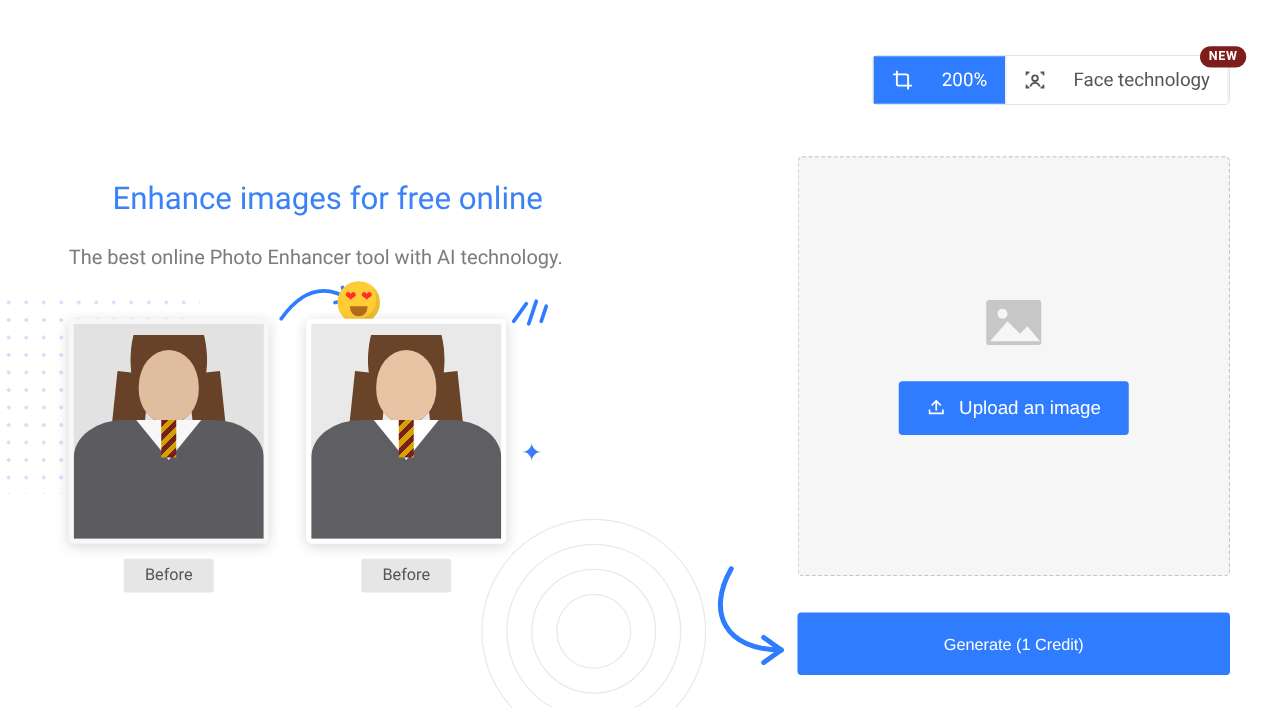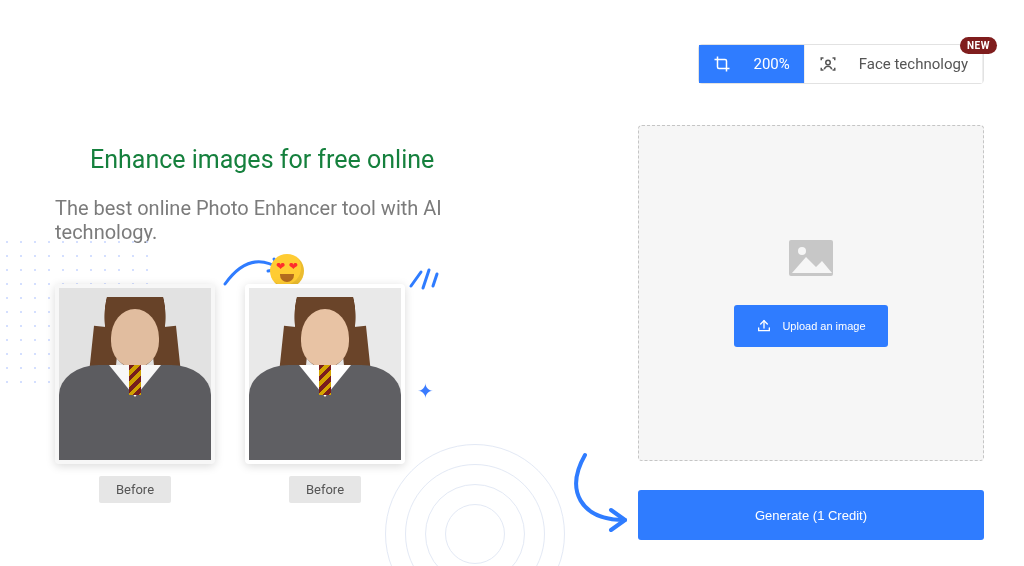--- a/index.html
+++ b/index.html
@@ -12,27 +12,27 @@
       overflow: hidden;
     }
     .left {
       position: absolute;
       left: 55px;
       top: 145px;
       width: 460px;
     }
     .headline {
       font-size: 25px;
-      color: #15803d;
+      color: #3b82f6;
       font-weight: 400;
       margin-bottom: 22px;
       margin-left: 35px;
     }
     .sub {
-      font-size: 20px;
+      font-size: 16px;
       color: #7b7b7b;
       margin-bottom: 40px;
     }
     .dots {
       position: absolute;
       left: -55px;
       top: 90px;
       width: 160px;
       height: 160px;
       background-image: radial-gradient(#c9d7ff 1.4px, transparent 1.4px);
@@ -215,21 +215,21 @@
       flex-direction:column;
       align-items:center;
       justify-content:center;
       gap:28px;
     }
     .img-ph{color:#bfbfbf;}
     .upload-btn{
       background:#2f7cff;
       color:#fff;
       border:none;
-      font-size:11px;
+      font-size:15px;
       padding:13px 22px;
       border-radius:3px;
       display:flex;
       align-items:center;
       gap:10px;
       cursor:pointer;
     }
     .upload-btn svg{width:16px;height:16px;}
 
     .generate{

